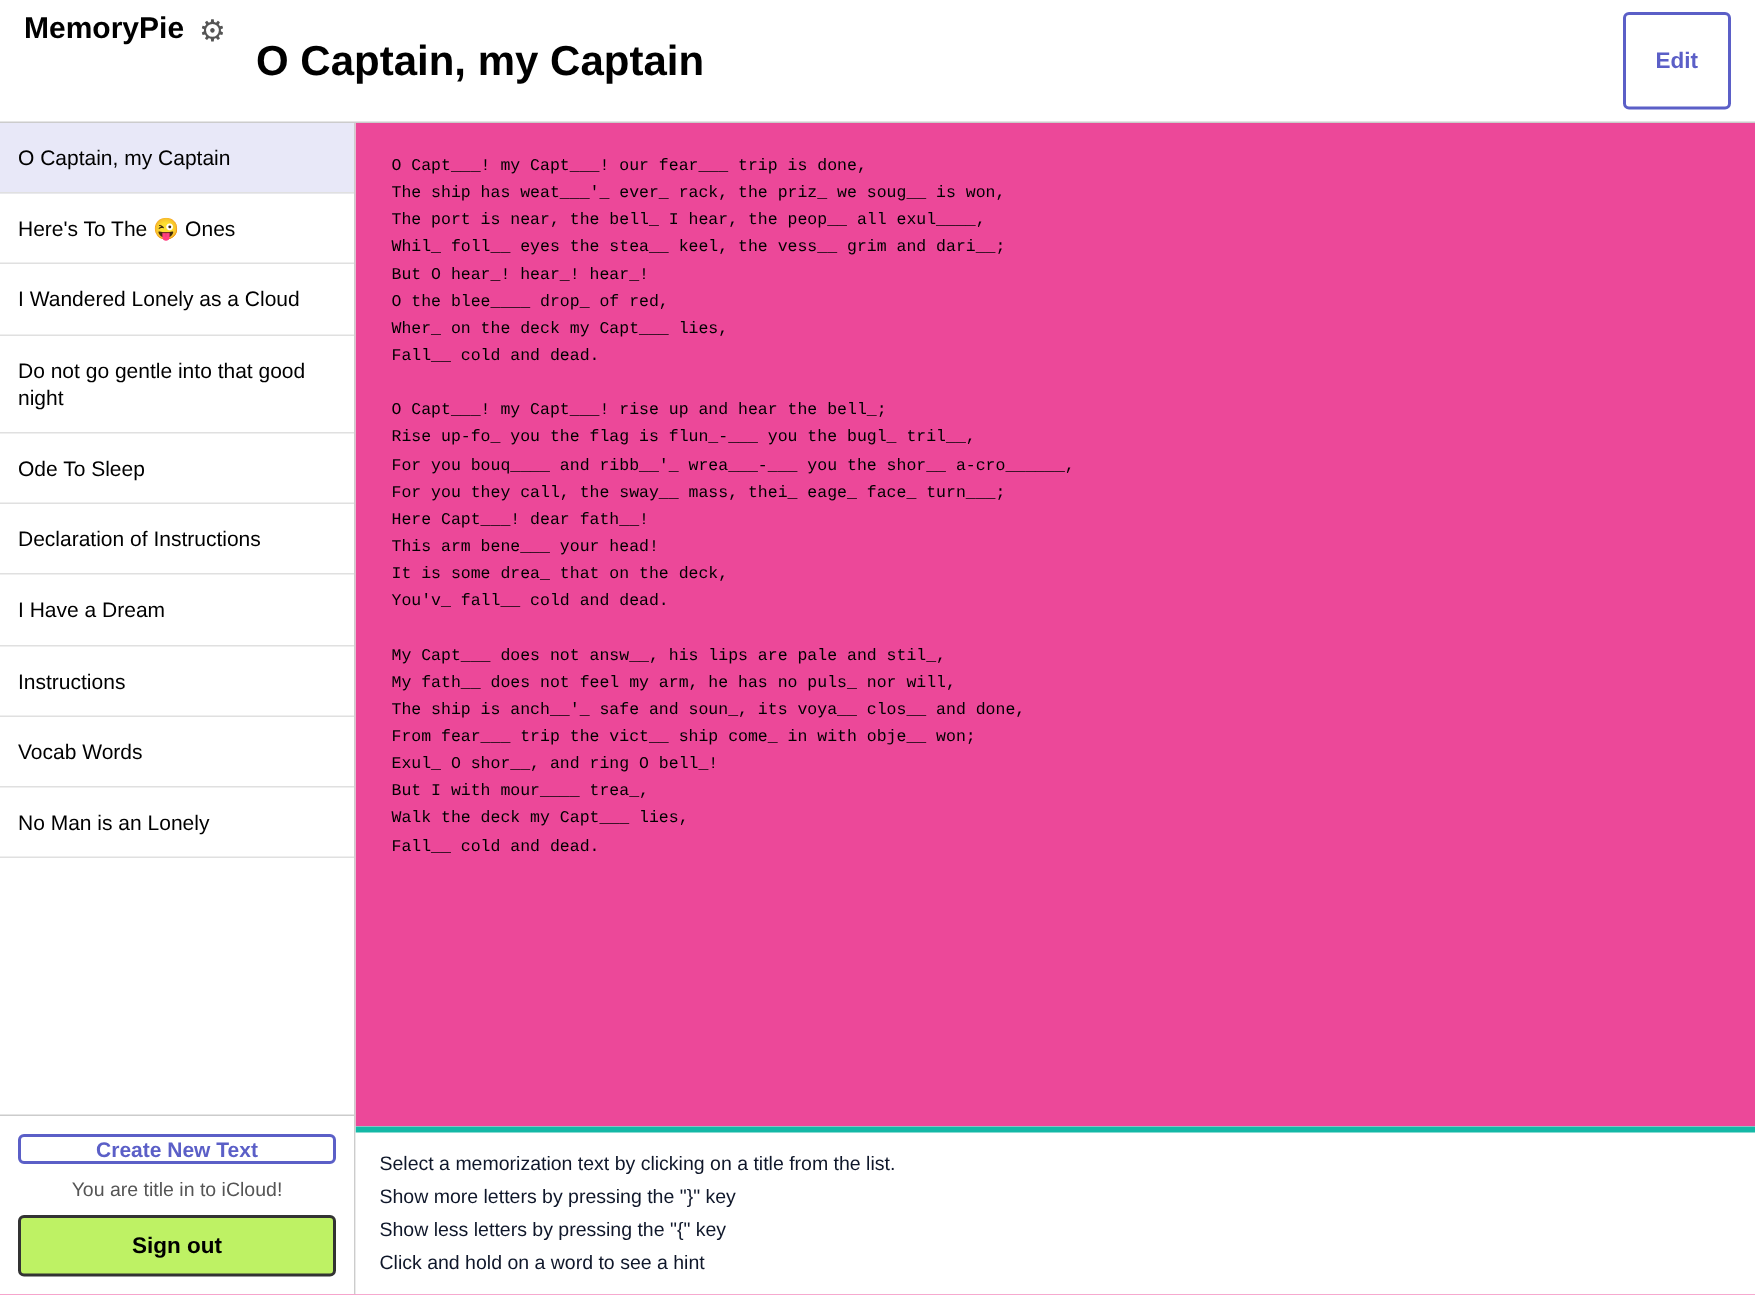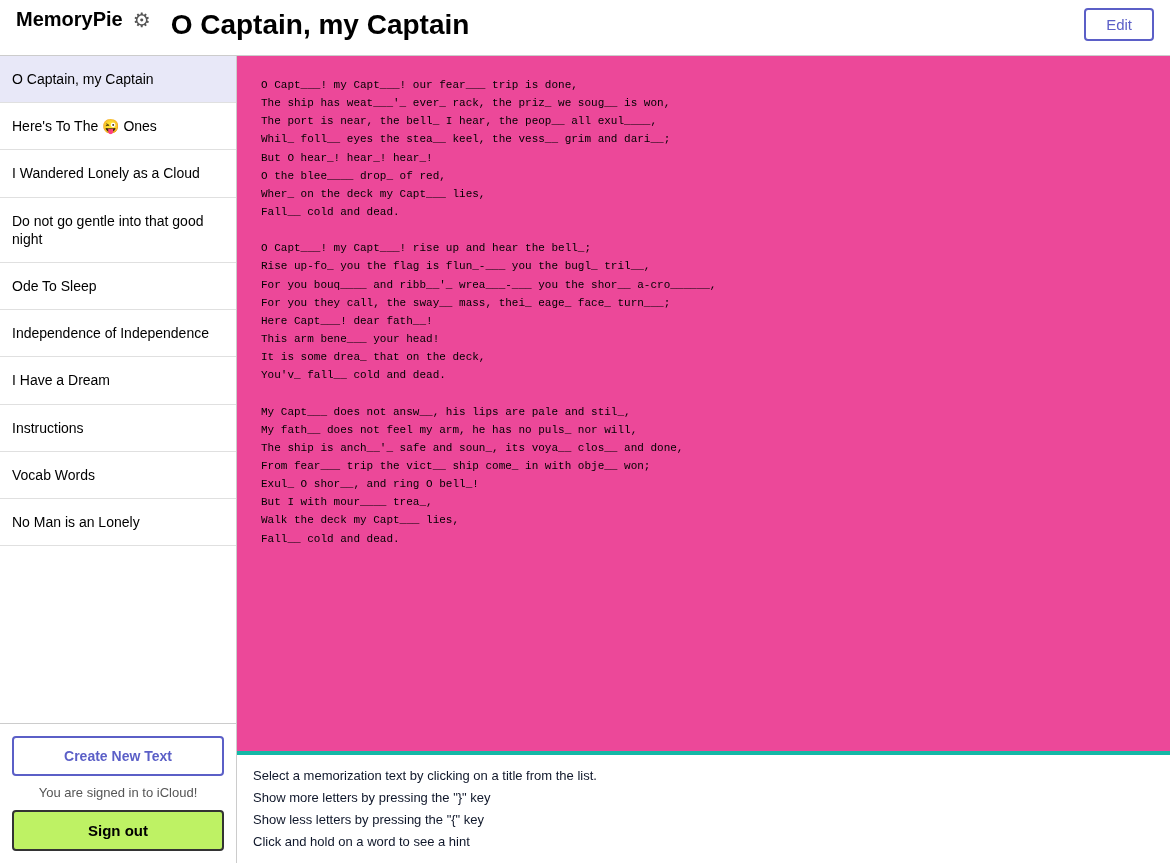--- a/index.html
+++ b/index.html
@@ -44,22 +44,22 @@
     #page-title {
       font-size: 28px;
       font-weight: bold;
       color: #000;
     }
     #edit-button {
       border: 2px solid #5b5fc7;
       background: #fff;
       color: #5b5fc7;
       font-size: 15px;
-      font-weight: 400;
-      padding: 6px 20px;
+      font-weight: 700;
+      padding: 22px 20px;
       cursor: pointer;
       border-radius: 4px;
     }
 
     
     #main {
       display: flex;
       flex: 1;
       overflow: hidden;
     }
@@ -86,21 +86,20 @@
       font-weight: 500;
     }
     #sidebar-footer {
       margin-top: auto;
       padding: 12px;
       border-top: 1px solid #ccc;
       text-align: center;
     }
     #create-new-button {
       width: 100%;
-      padding: 10px;
       border: 2px solid #5b5fc7;
       background: #fff;
       color: #5b5fc7;
       font-size: 14px;
       font-weight: 600;
       cursor: pointer;
       border-radius: 4px;
       margin-bottom: 8px;
     }
     #signed-in-text {
@@ -179,29 +178,29 @@
 
 <div id="main">
 
   <div id="sidebar">
     <div id="sidebar-list">
         <div class="sidebar-item active">O Captain, my Captain</div>
         <div class="sidebar-item">Here's To The 😜 Ones</div>
         <div class="sidebar-item">I Wandered Lonely as a Cloud</div>
         <div class="sidebar-item">Do not go gentle into that good night</div>
         <div class="sidebar-item">Ode To Sleep</div>
-        <div class="sidebar-item">Independence of Independence</div>
+        <div class="sidebar-item">Declaration of Instructions</div>
         <div class="sidebar-item">I Have a Dream</div>
         <div class="sidebar-item">Instructions</div>
         <div class="sidebar-item">Vocab Words</div>
         <div class="sidebar-item">No Man is an Lonely</div>
       </div>
     <div id="sidebar-footer">
       <button id="create-new-button">Create New Text</button>
-      <div id="signed-in-text">You are signed in to iCloud!</div>
+      <div id="signed-in-text">You are title in to iCloud!</div>
       <button id="sign-out-button">Sign out</button>
     </div>
   </div>
 
   <div id="content">
     <div id="text-display">O Capt___! my Capt___! our fear___ trip is done,
 The ship has weat___'_ ever_ rack, the priz_ we soug__ is won,
 The port is near, the bell_ I hear, the peop__ all exul____,
 Whil_ foll__ eyes the stea__ keel, the vess__ grim and dari__;
 But O hear_! hear_! hear_!

